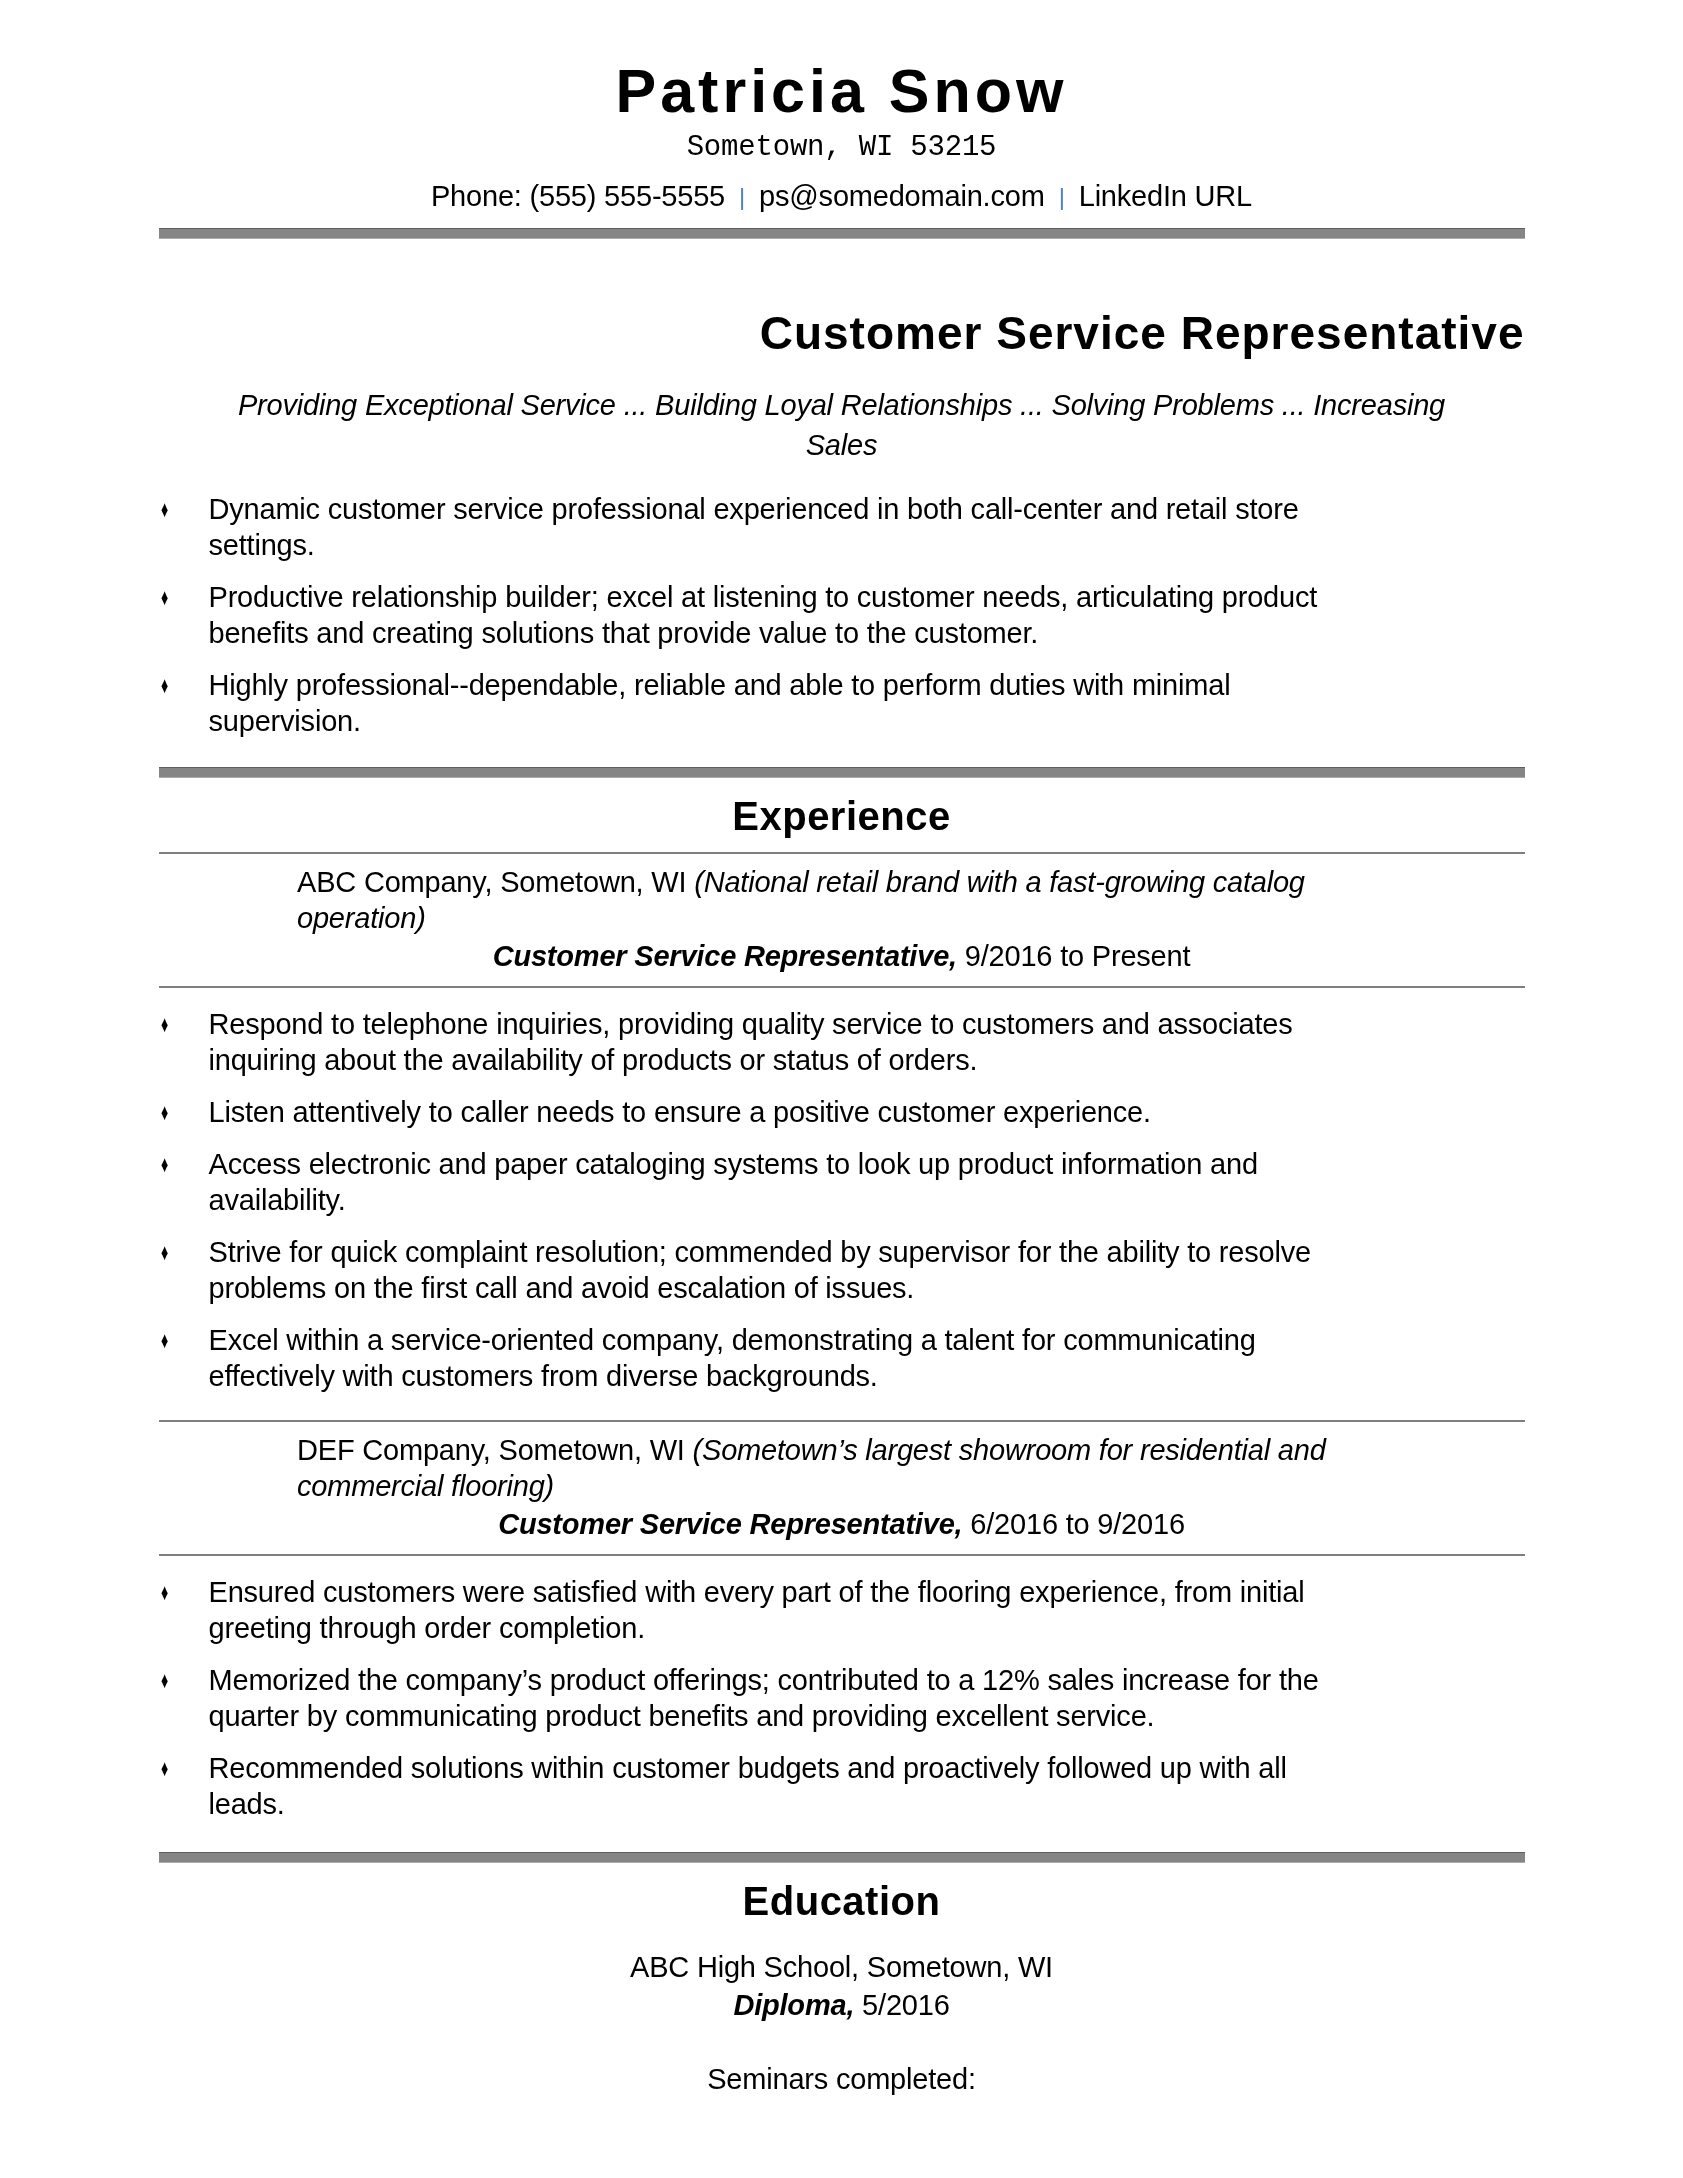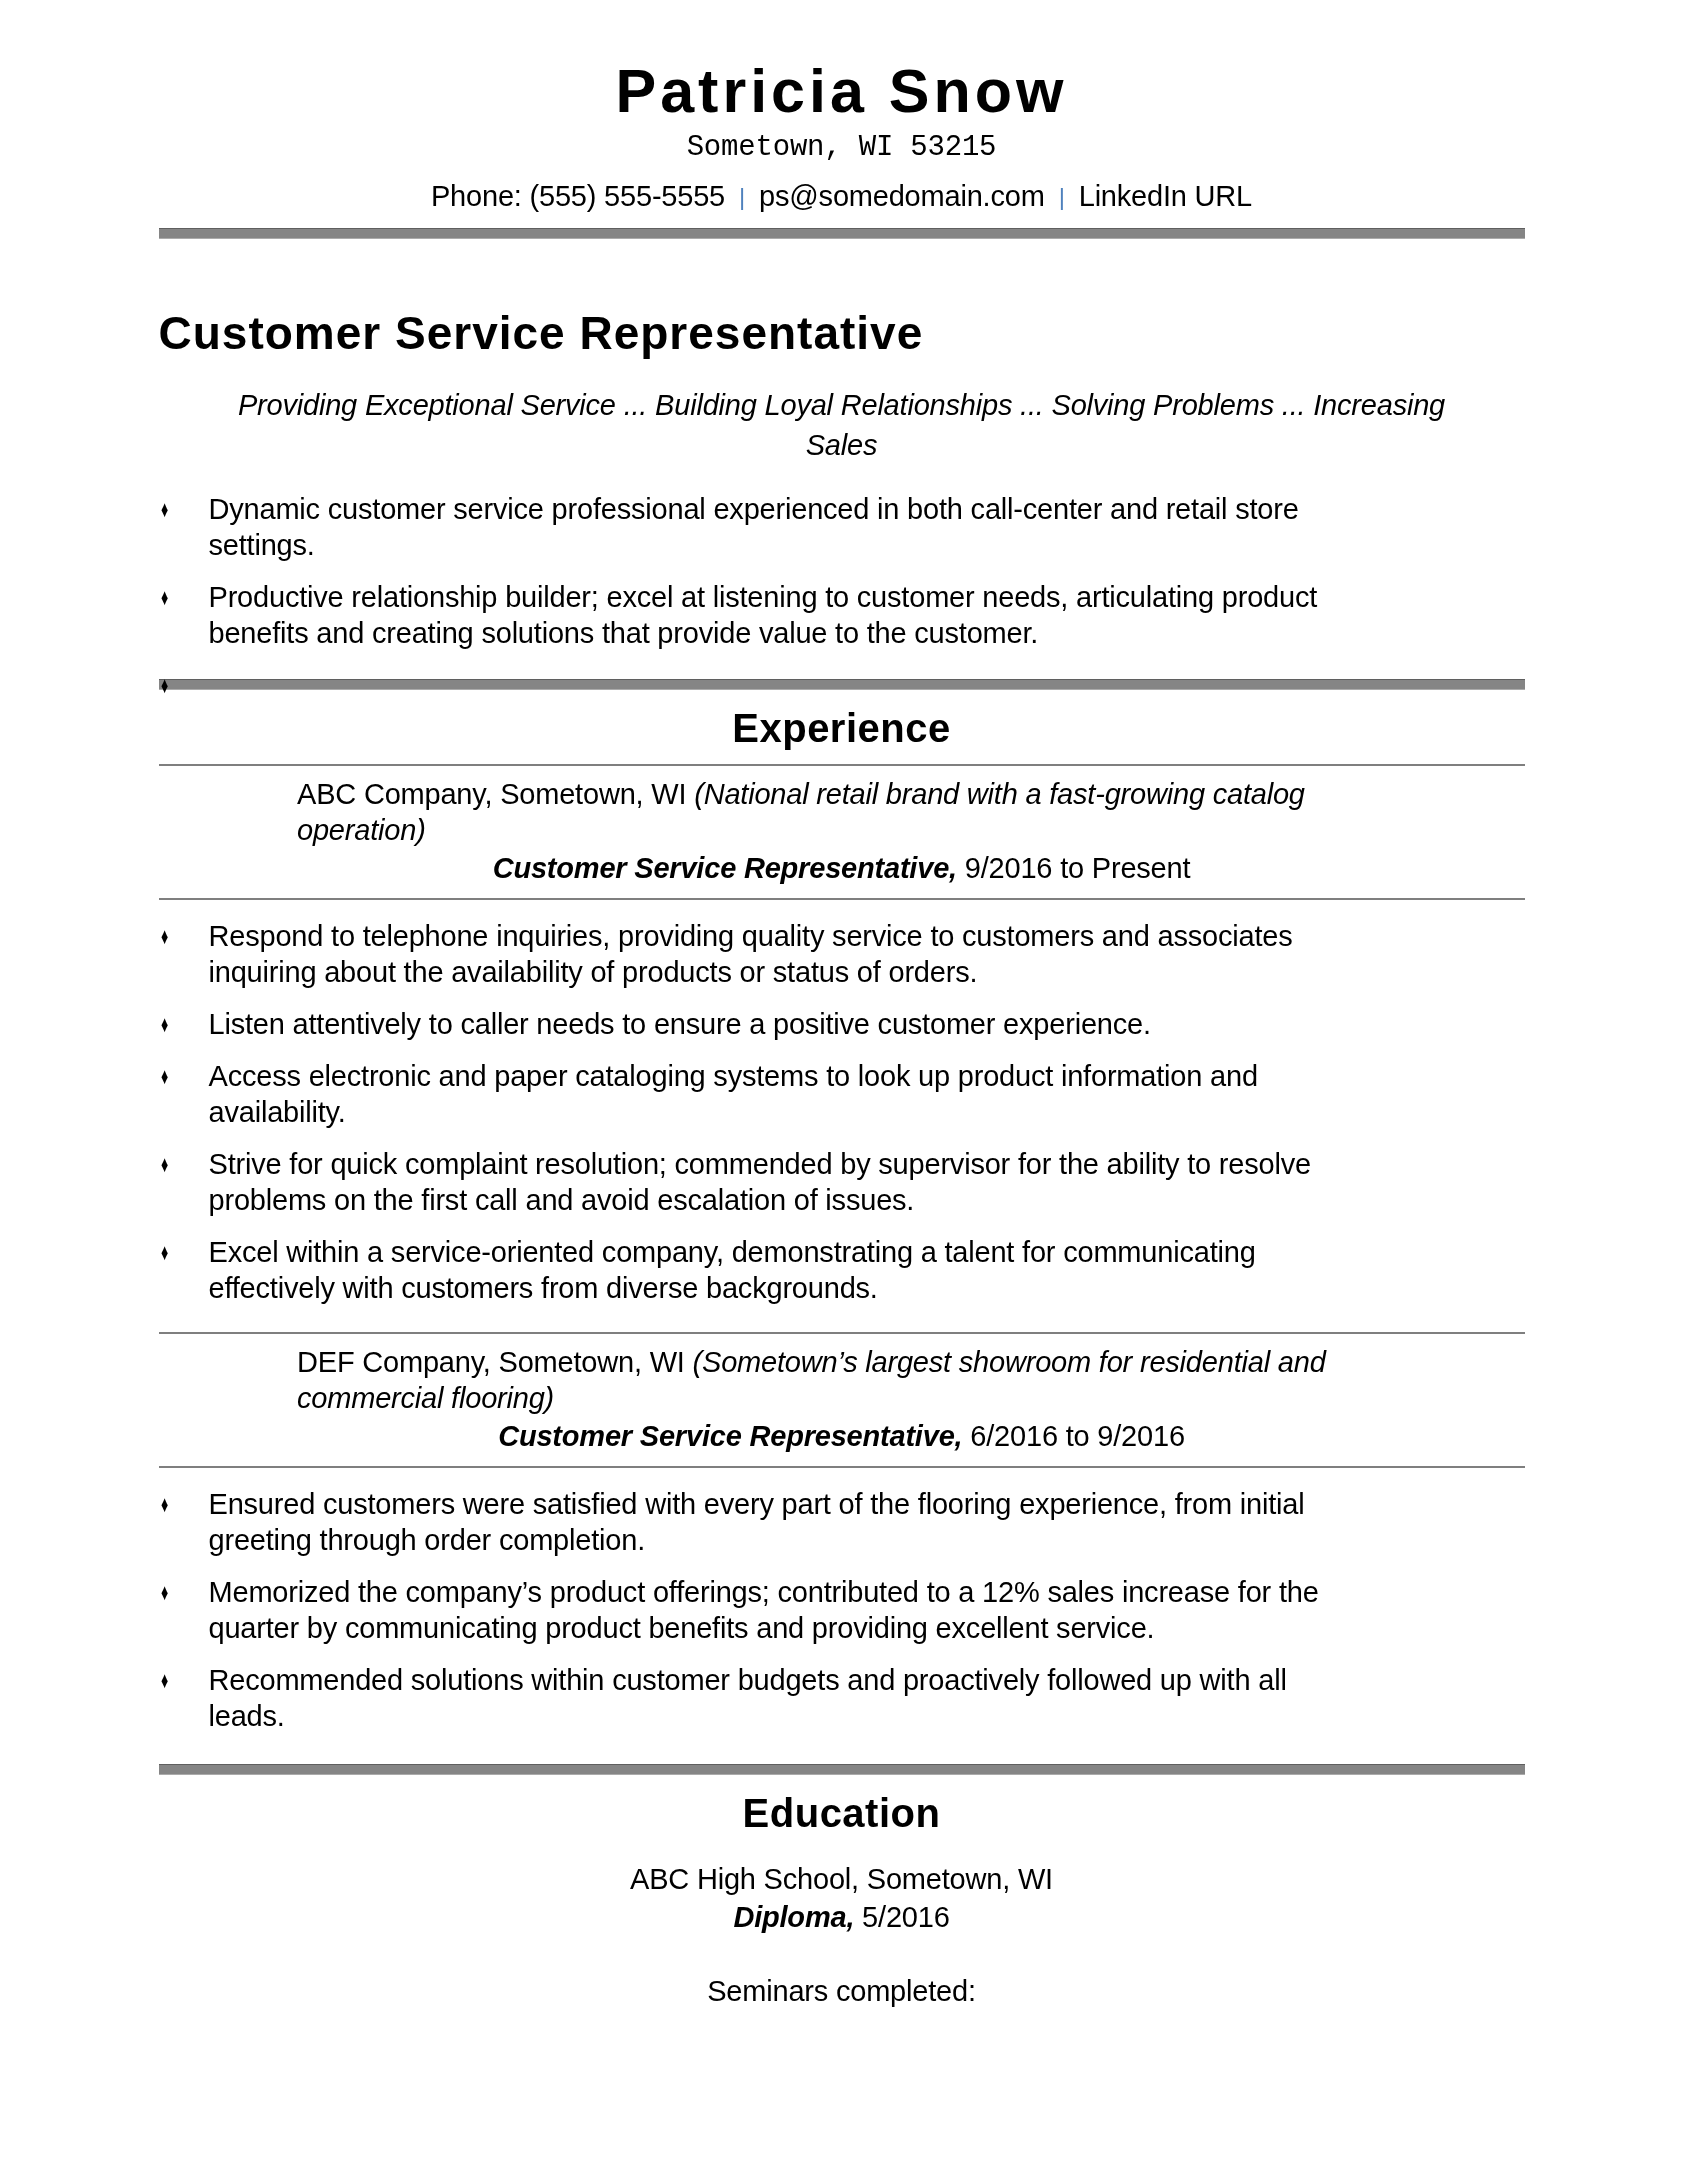--- a/index.html
+++ b/index.html
@@ -59,21 +59,21 @@
   .rule-thick.pre-edu { margin-top: 30px; }
   .rule-thin {
     height: 0;
     border-top: 2px solid #7f7f7f;
     margin-top: 12px;
   }
   .rule-thin.gap-top { margin-top: 26px; }
   
   .headline {
     margin: 69px 0 0 0;
-    text-align: left;
+    text-align: right;
     font-size: 46px;
     line-height: 51px;
     font-weight: bold;
     letter-spacing: 1px;
   }
   .tagline {
     margin: 26px auto 0 auto;
     max-width: 1238px;
     text-align: center;
     font-style: italic;
@@ -148,21 +148,21 @@
   </header>
 
   <div class="rule-thick"></div>
 
   <h2 class="headline">Customer Service Representative</h2>
   <p class="tagline">Providing Exceptional Service ... Building Loyal Relationships ...  Solving Problems ... Increasing Sales</p>
 
   <ul class="bullets">
     <li><span class="diamond">♦</span><span class="t">Dynamic customer service professional experienced in both call-center and retail store settings.</span></li>
     <li><span class="diamond">♦</span><span class="t">Productive relationship builder; excel at listening to customer needs, articulating product benefits and creating solutions that provide value to the customer.</span></li>
-    <li><span class="diamond">♦</span></li>
+    <li><span class="diamond">♦</span><span class="t">Highly professional--dependable, reliable and able to perform duties with minimal supervision.</span></li>
   </ul>
 
   <div class="rule-thick pre-section"></div>
   <h2 class="section-title">Experience</h2>
   <div class="rule-thin"></div>
 
   <p class="company">
     <span>ABC Company, Sometown, WI</span>
     <span class="note">(National retail brand with a fast-growing catalog operation)</span>
   </p>

